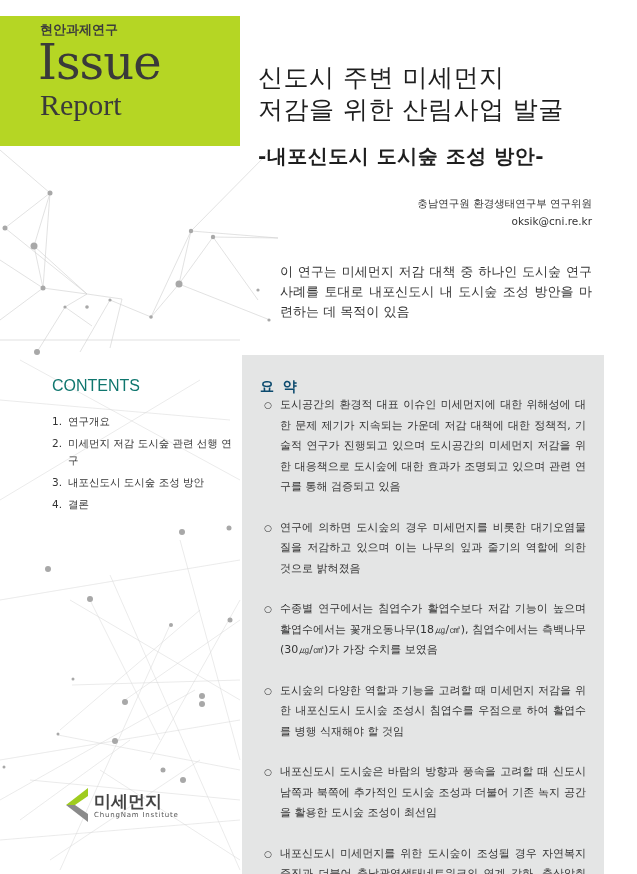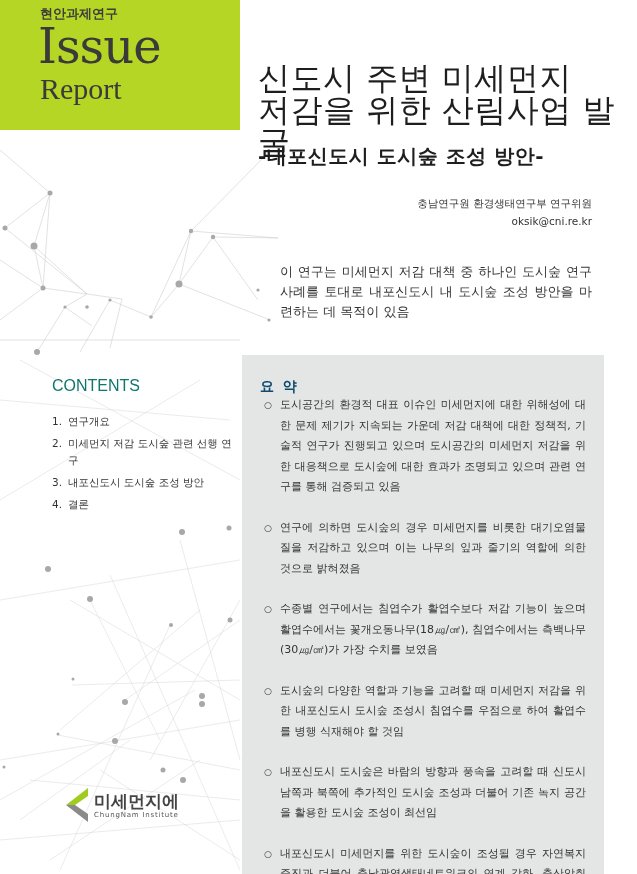--- a/index.html
+++ b/index.html
@@ -2,41 +2,41 @@
 <html><head>
 <meta charset="utf-8">
 <style>
   * { margin: 0; padding: 0; box-sizing: border-box; }
   html, body { width: 637px; height: 874px; overflow: hidden; background: #ffffff; }
   body { position: relative; font-family: "DejaVu Sans", "Liberation Sans", sans-serif; color: #222; }
 
   .network-bg { position: absolute; left: 0; top: 0; width: 637px; height: 874px; z-index: 0; }
 
   .green-block {
-    position: absolute; left: 0; top: 0; width: 240px; height: 130px;
+    position: absolute; left: 0; top: 16px; width: 240px; height: 130px;
     background: #b5d624; z-index: 2;
   }
   .series-label {
     position: absolute; left: 40px; top: 5px;
     font-size: 13px; font-weight: bold; color: #3c3c3c; letter-spacing: 0px;
   }
   .issue-word {
     position: absolute; left: 38px; top: 18px;
     font-family: "DejaVu Serif", "Liberation Serif", serif;
     font-size: 48px; font-weight: normal; color: #3a3a3a; letter-spacing: -1px;
   }
   .report-word {
     position: absolute; left: 40px; top: 72px;
     font-family: "Liberation Serif", "DejaVu Serif", serif;
     font-size: 30px; color: #3a3a3a;
   }
 
   .main-title {
     position: absolute; left: 258px; top: 62px; z-index: 2;
-    font-size: 32px; line-height: 32px; color: #1e1e1e; font-weight: normal;
+    font-size: 25px; line-height: 32px; color: #1e1e1e; font-weight: normal;
     letter-spacing: 0.5px;
   }
   .sub-title {
     position: absolute; left: 258px; top: 143px; z-index: 2;
     font-size: 20px; color: #1e1e1e; letter-spacing: 0.5px;
   }
 
   .author-block { position: absolute; right: 45px; top: 191px; text-align: right; z-index: 2; }
   .author-name { font-size: 12px; font-weight: bold; letter-spacing: 9px; color: #222; margin-right: -9px; }
   .author-affil { font-size: 10.5px; color: #333; margin-top: 6px; }
@@ -238,16 +238,16 @@
       </li>
   </ul>
 </section>
 
 <div class="logo">
   <svg class="logo-mark" viewBox="0 0 22 34" xmlns="http://www.w3.org/2000/svg">
     <polygon points="22,0 22,8 9,17 0,17" fill="#9fcc1f"></polygon>
     <polygon points="0,17 9,17 22,26 22,34" fill="#8a8a8a"></polygon>
   </svg>
   <div class="logo-text">
-    <div class="logo-ko">미세먼지에</div>
+    <div class="logo-ko">미세먼지</div>
     <div class="logo-en">ChungNam Institute</div>
   </div>
 </div>
 
 </body></html>

